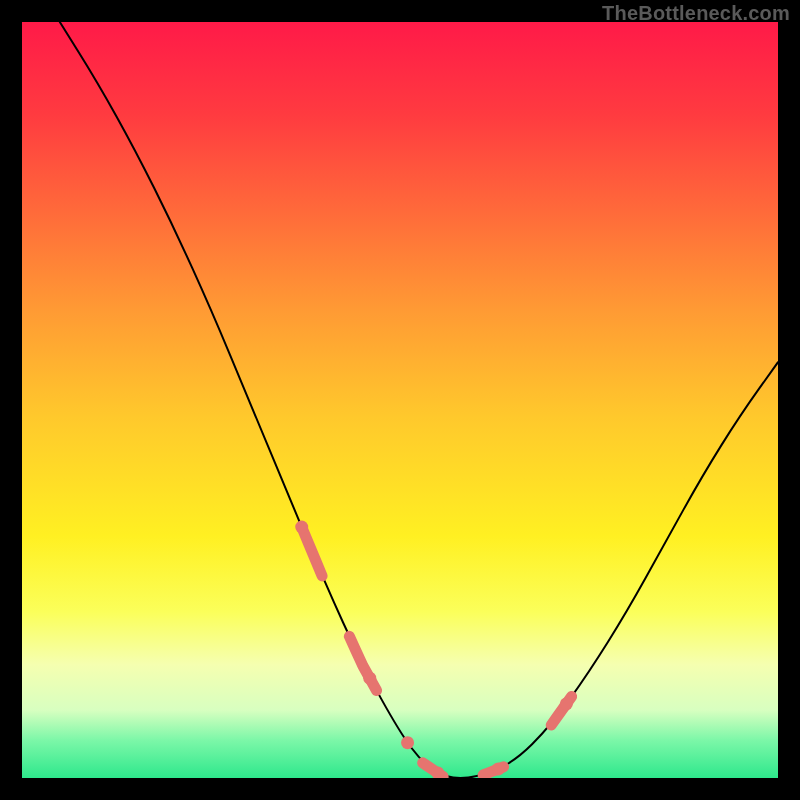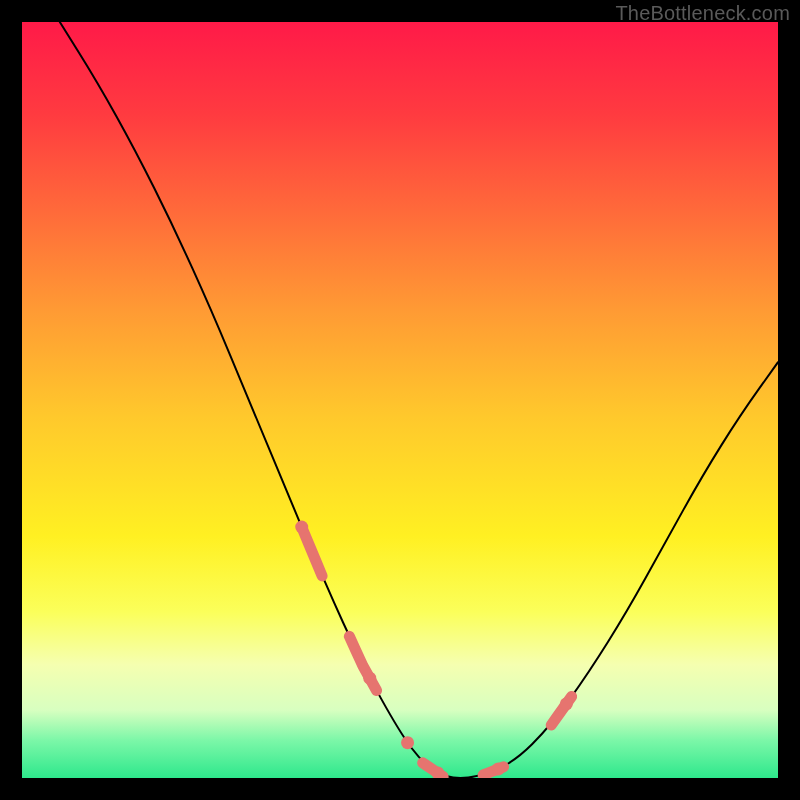--- a/index.html
+++ b/index.html
@@ -30,21 +30,21 @@
       #7cf7a8 95%,
       #2ee88c 100%
     );
   }
   .watermark {
     position: absolute;
     top: 2px;
     right: 10px;
     color: #5a5a5a;
     font-size: 20px;
-    font-weight: 400;
+    font-weight: 700;
     letter-spacing: 0.2px;
     user-select: none;
     text-align: right;
   }
   svg.curve {
     position: absolute;
     left: 0;
     top: 0;
     width: 756px;
     height: 756px;

